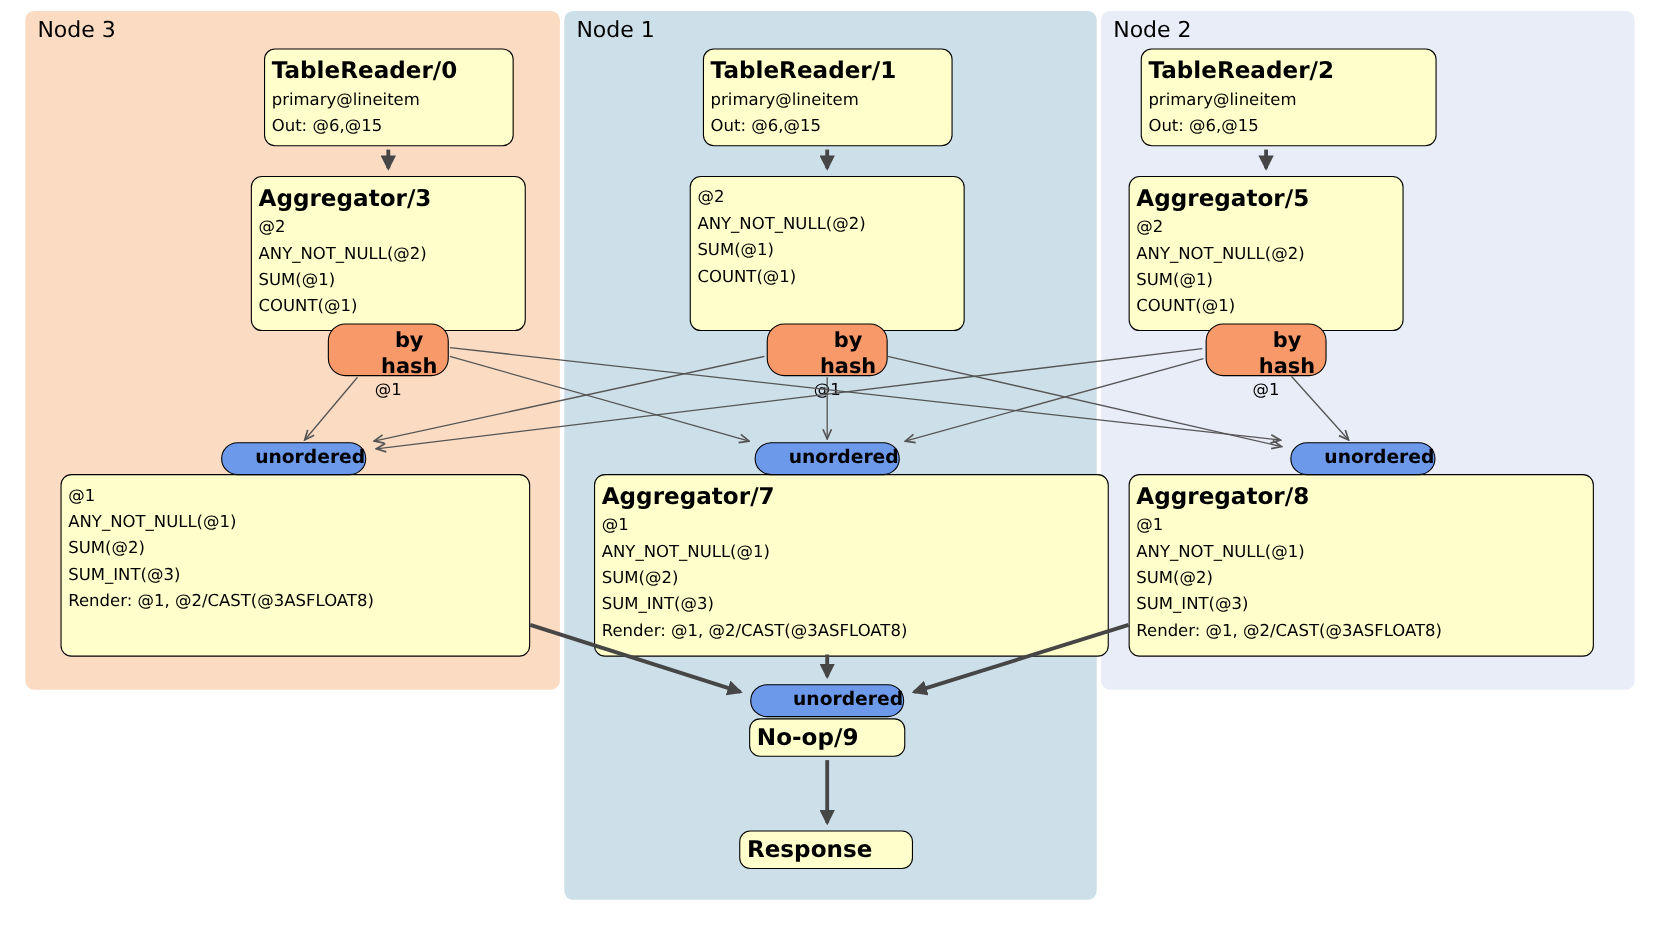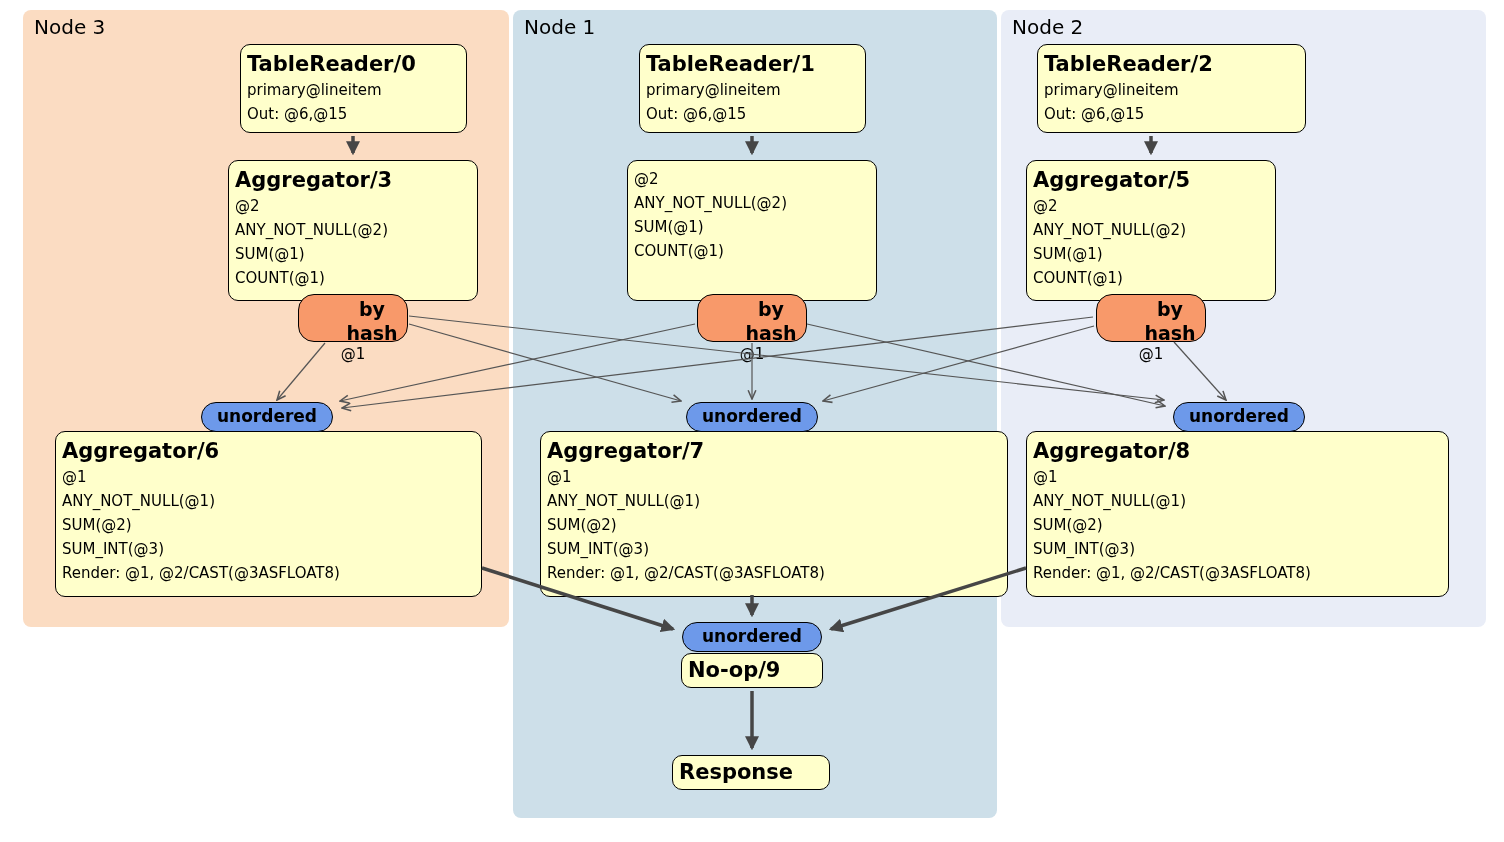--- a/index.html
+++ b/index.html
@@ -50,21 +50,21 @@
   .router-detail{font-size:15px;line-height:18px;}
   #router-hash3{left:298px;top:294px;}
   #router-hash4{left:697px;top:294px;}
   #router-hash5{left:1096px;top:294px;}
 
   .stream{
     position:absolute;box-sizing:border-box;z-index:3;
     width:132px;height:30px;
     background:var(--c-stream_fill);
     border:1.5px solid #000;border-radius:15px;
-    text-align:center;font-weight:bold;font-size:17px;line-height:26px;
+    text-align:right;font-weight:bold;font-size:17px;line-height:26px;
   }
   #stream-un6{left:201px;top:402px;}
   #stream-un7{left:686px;top:402px;}
   #stream-un8{left:1173px;top:402px;}
   #stream-un9{left:682px;top:622px;width:140px;}
 
   #edges{position:absolute;left:0;top:0;z-index:4;pointer-events:none;}
 </style>
 </head>
 <body>
@@ -130,21 +130,20 @@
     <div class="router-label">by hash</div>
     <div class="router-detail">@1</div>
   </div>
 
   <div class="stream" id="stream-un6">unordered</div>
   <div class="stream" id="stream-un7">unordered</div>
   <div class="stream" id="stream-un8">unordered</div>
   <div class="stream" id="stream-un9">unordered</div>
 
   <div class="box" id="box-agg6">
-    <div class="box-title">Aggregator/6</div>
     <div class="box-line">@1</div>
     <div class="box-line">ANY_NOT_NULL(@1)</div>
     <div class="box-line">SUM(@2)</div>
     <div class="box-line">SUM_INT(@3)</div>
     <div class="box-line">Render: @1, @2/CAST(@3ASFLOAT8)</div>
   </div>
   <div class="box" id="box-agg7">
     <div class="box-title">Aggregator/7</div>
     <div class="box-line">@1</div>
     <div class="box-line">ANY_NOT_NULL(@1)</div>

